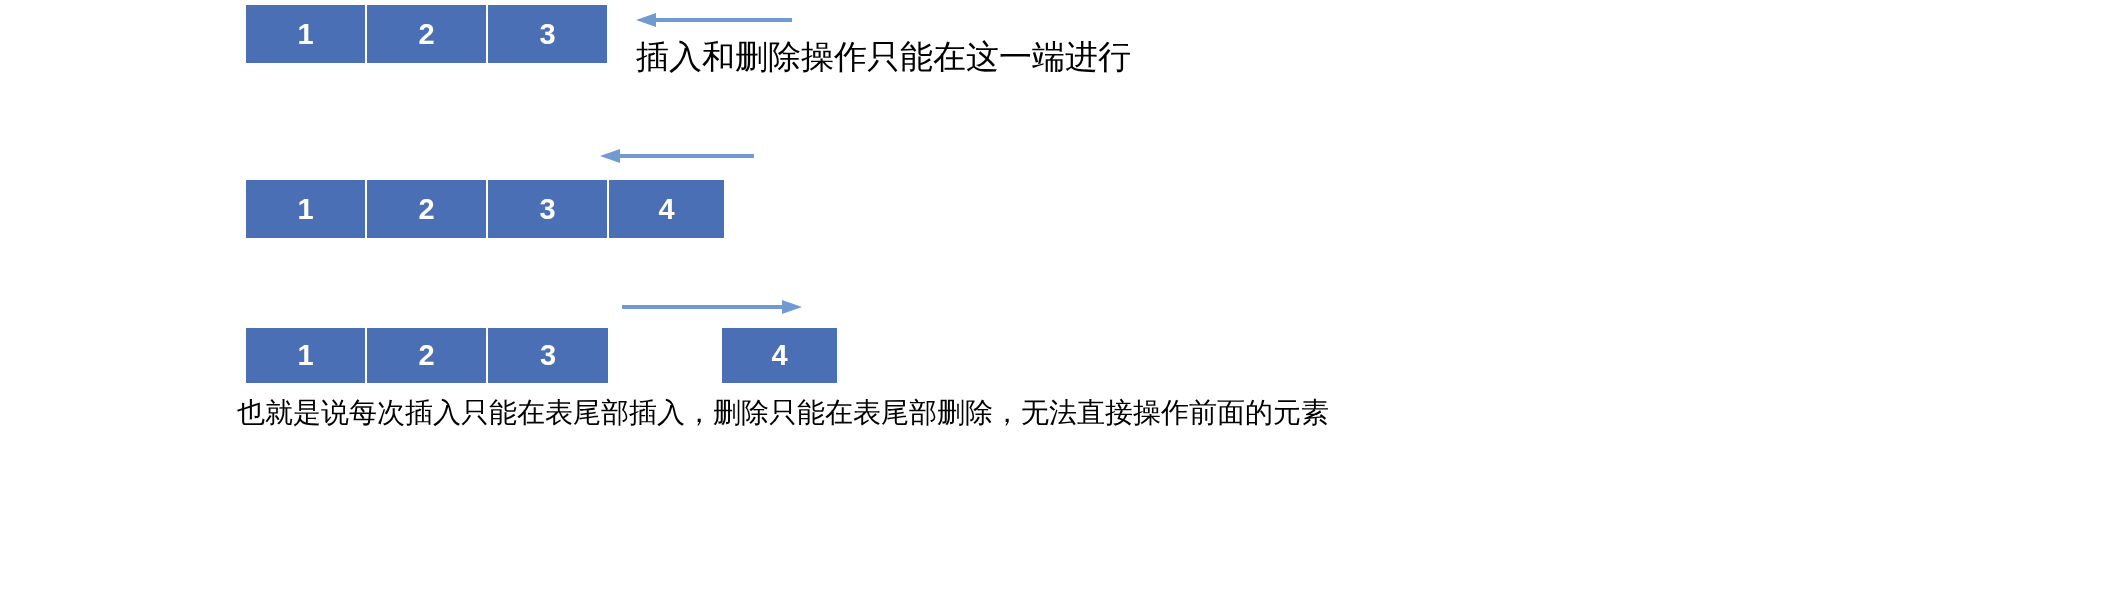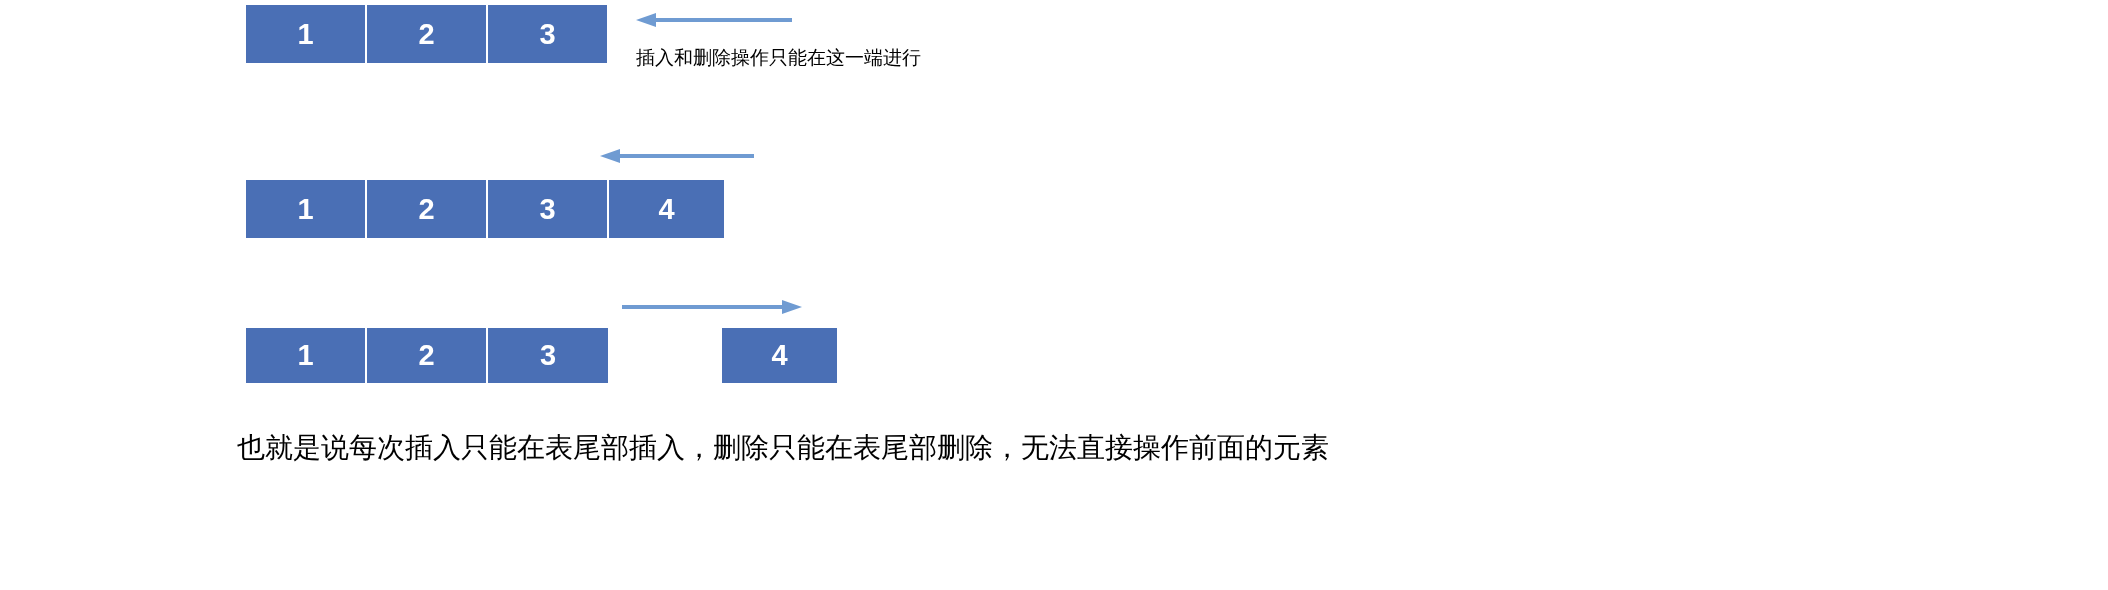--- a/index.html
+++ b/index.html
@@ -46,21 +46,21 @@
   .arrow {
     position: absolute;
     height: 16px;
   }
   .arrow svg { display: block; overflow: visible; }
 
   
   .caption {
     position: absolute;
     color: #000000;
-    font-size: 19px;
+    font-size: 33px;
     line-height: 34px;
     white-space: nowrap;
     font-family: "DejaVu Sans", "Liberation Sans", sans-serif;
   }
 </style>
 </head>
 <body>
 
 <div class="canvas">
 
@@ -101,15 +101,15 @@
       </svg>
     </div>
 
     <div class="cell" style="left:246px; top:328px; width:121px; height:55px;">1</div>
     <div class="cell" style="left:367px; top:328px; width:121px; height:55px;">2</div>
     <div class="cell last" style="left:488px; top:328px; width:120px; height:55px;">3</div>
 
     <div class="cell solo" style="left:722px; top:328px; width:115px; height:55px;">4</div>
   </div>
 
-  <div class="caption" style="left:237px; top:396px; font-size:28px;margin-top:35px;">也就是说每次插入只能在表尾部插入，删除只能在表尾部删除，无法直接操作前面的元素</div>
+  <div class="caption" style="left:237px; top:396px; font-size:28px;">也就是说每次插入只能在表尾部插入，删除只能在表尾部删除，无法直接操作前面的元素</div>
 
 </div>
 
 </body></html>

